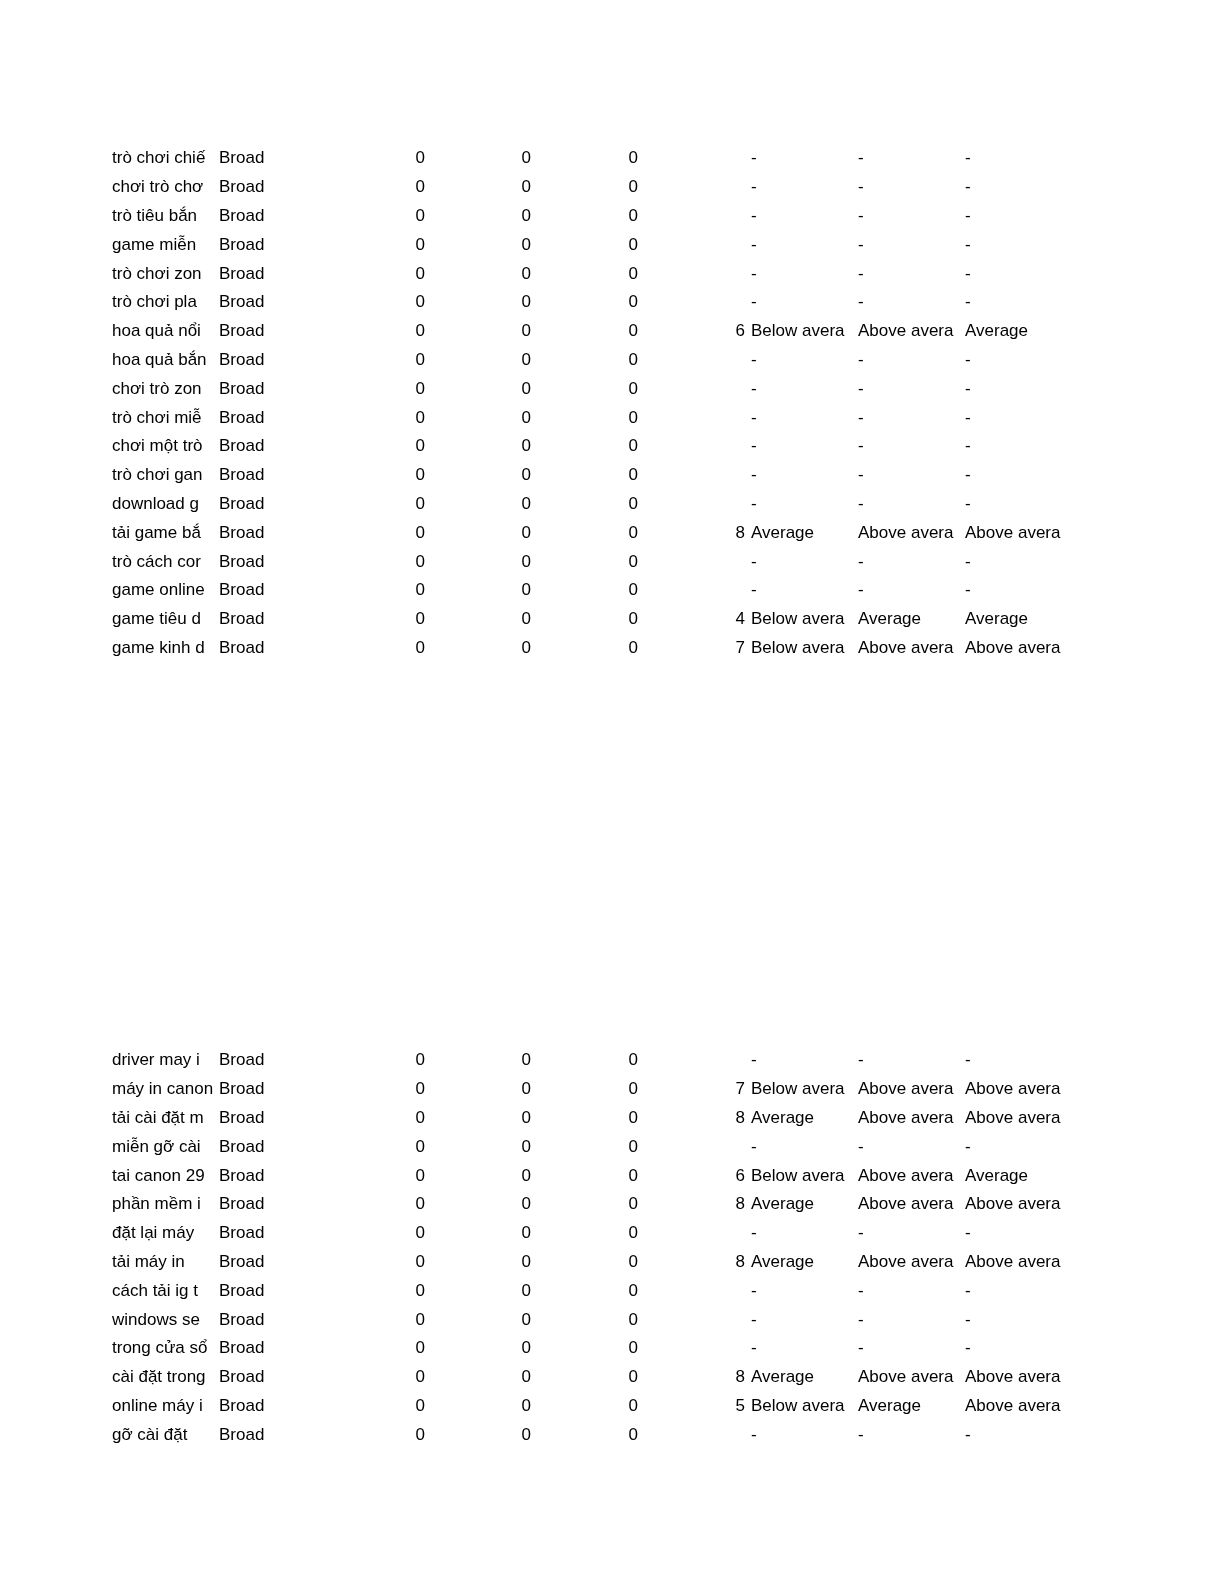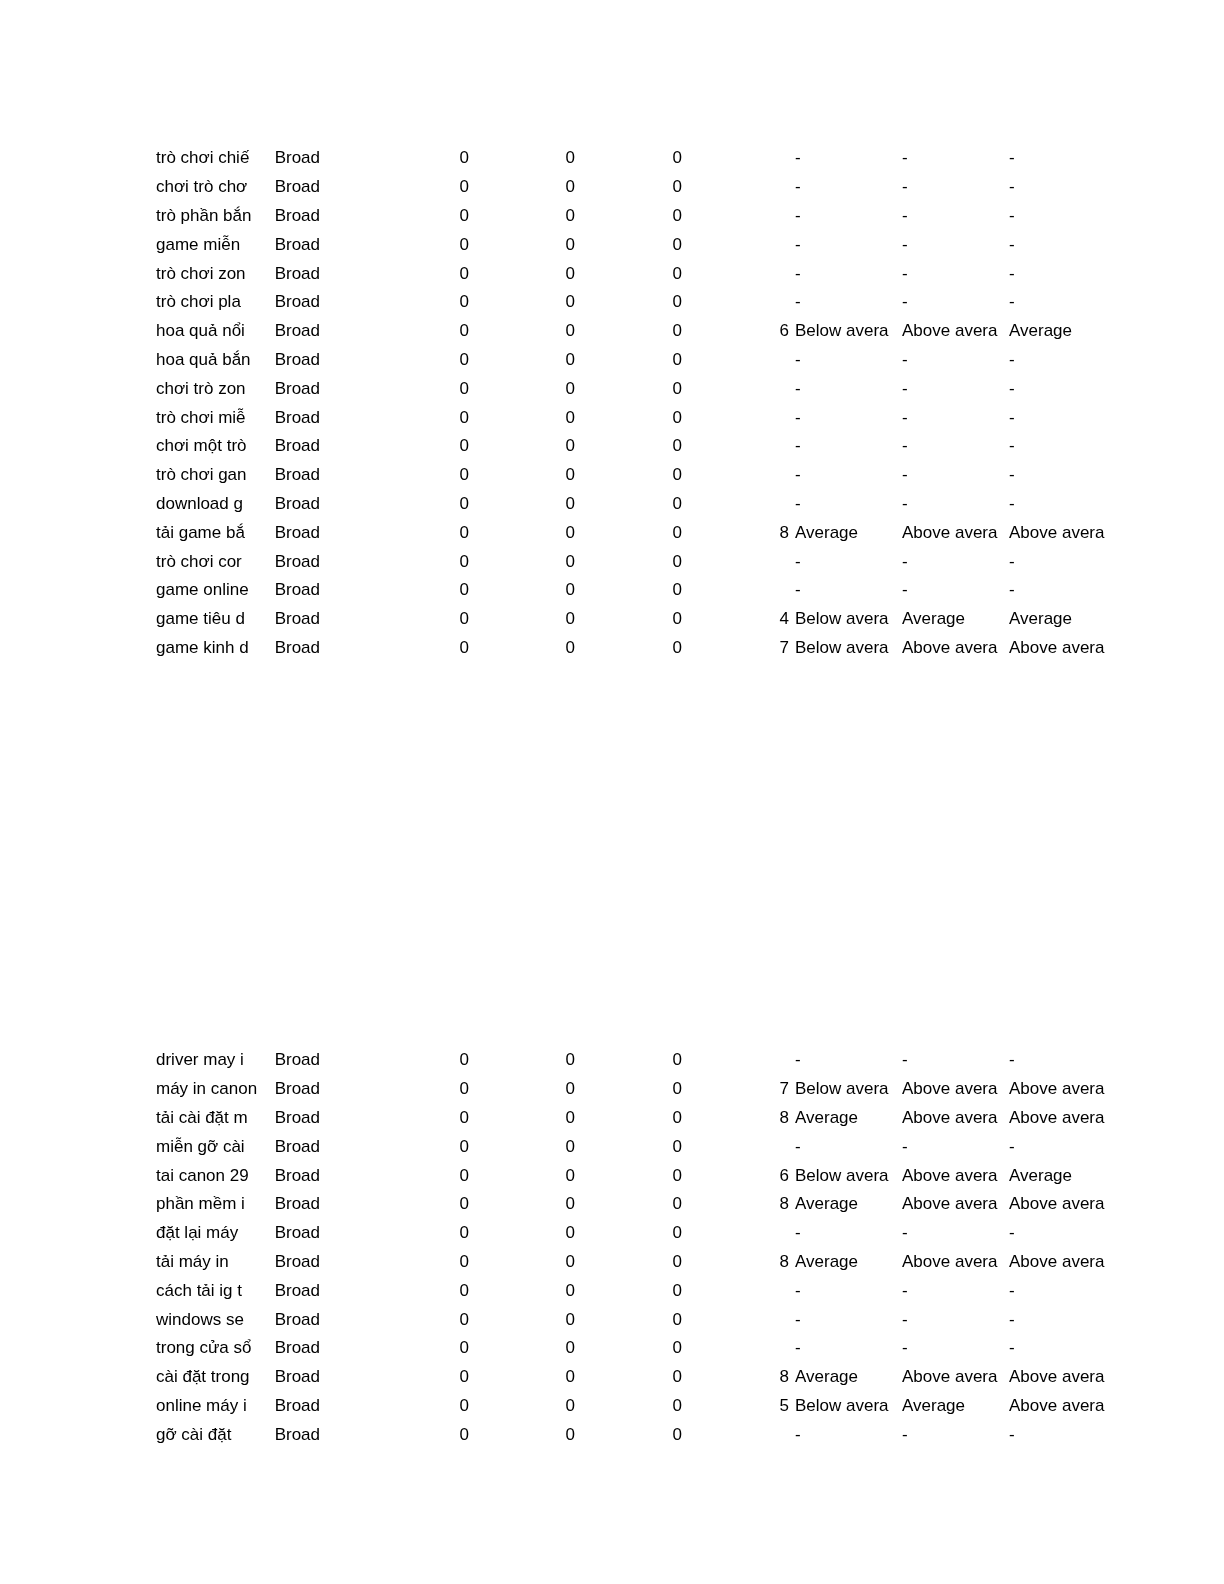--- a/index.html
+++ b/index.html
@@ -13,37 +13,36 @@
     font-family: "Liberation Sans", sans-serif;
     font-size: 17px;
     color: #000000;
     position: relative;
     overflow: hidden;
   }
   .section {
     position: absolute;
     left: 0;
     right: 0;
-    padding-left: 44px;
   }
   #section-0 { top: 144px; }
   #section-1 { top: 1008px; margin-top: 38px; }
   .row {
     display: flex;
     height: 28.8px;
     align-items: center;
     white-space: nowrap;
   }
   .cell {
     white-space: nowrap;
     overflow: hidden;
     flex: 0 0 auto;
   }
   .kw    { margin-left: 112px; width: 107px; }
-  .match { width: 57px; text-align: right; }
+  .match { width: 57px; }
   .v1    { width: 149px; text-align: right; }
   .v2    { width: 106px; text-align: right; }
   .v3    { width: 107px; text-align: right; }
   .score { width: 107px; text-align: right; }
   .c1    { margin-left: 6px; width: 101px; }
   .c2    { margin-left: 6px; width: 101px; }
   .c3    { margin-left: 6px; width: 107px; }
 </style>
 </head>
 <body>
@@ -65,21 +64,21 @@
     <div class="cell match">Broad</div>
     <div class="cell v1">0</div>
     <div class="cell v2">0</div>
     <div class="cell v3">0</div>
     <div class="cell score"></div>
     <div class="cell c1">-</div>
     <div class="cell c2">-</div>
     <div class="cell c3">-</div>
   </div>
     <div class="row">
-    <div class="cell kw">trò phần bắn</div>
+    <div class="cell kw">trò tiêu bắn</div>
     <div class="cell match">Broad</div>
     <div class="cell v1">0</div>
     <div class="cell v2">0</div>
     <div class="cell v3">0</div>
     <div class="cell score"></div>
     <div class="cell c1">-</div>
     <div class="cell c2">-</div>
     <div class="cell c3">-</div>
   </div>
     <div class="row">
@@ -197,21 +196,21 @@
     <div class="cell match">Broad</div>
     <div class="cell v1">0</div>
     <div class="cell v2">0</div>
     <div class="cell v3">0</div>
     <div class="cell score">8</div>
     <div class="cell c1">Average</div>
     <div class="cell c2">Above avera</div>
     <div class="cell c3">Above avera</div>
   </div>
     <div class="row">
-    <div class="cell kw">trò chơi cor</div>
+    <div class="cell kw">trò cách cor</div>
     <div class="cell match">Broad</div>
     <div class="cell v1">0</div>
     <div class="cell v2">0</div>
     <div class="cell v3">0</div>
     <div class="cell score"></div>
     <div class="cell c1">-</div>
     <div class="cell c2">-</div>
     <div class="cell c3">-</div>
   </div>
     <div class="row">

